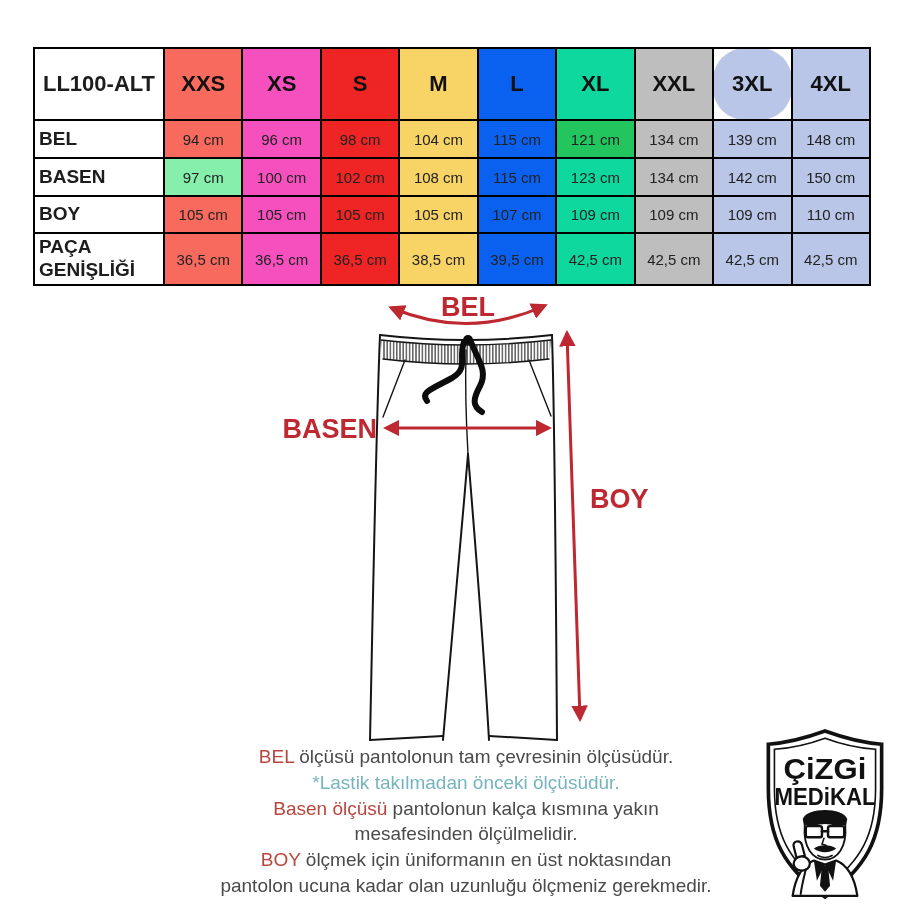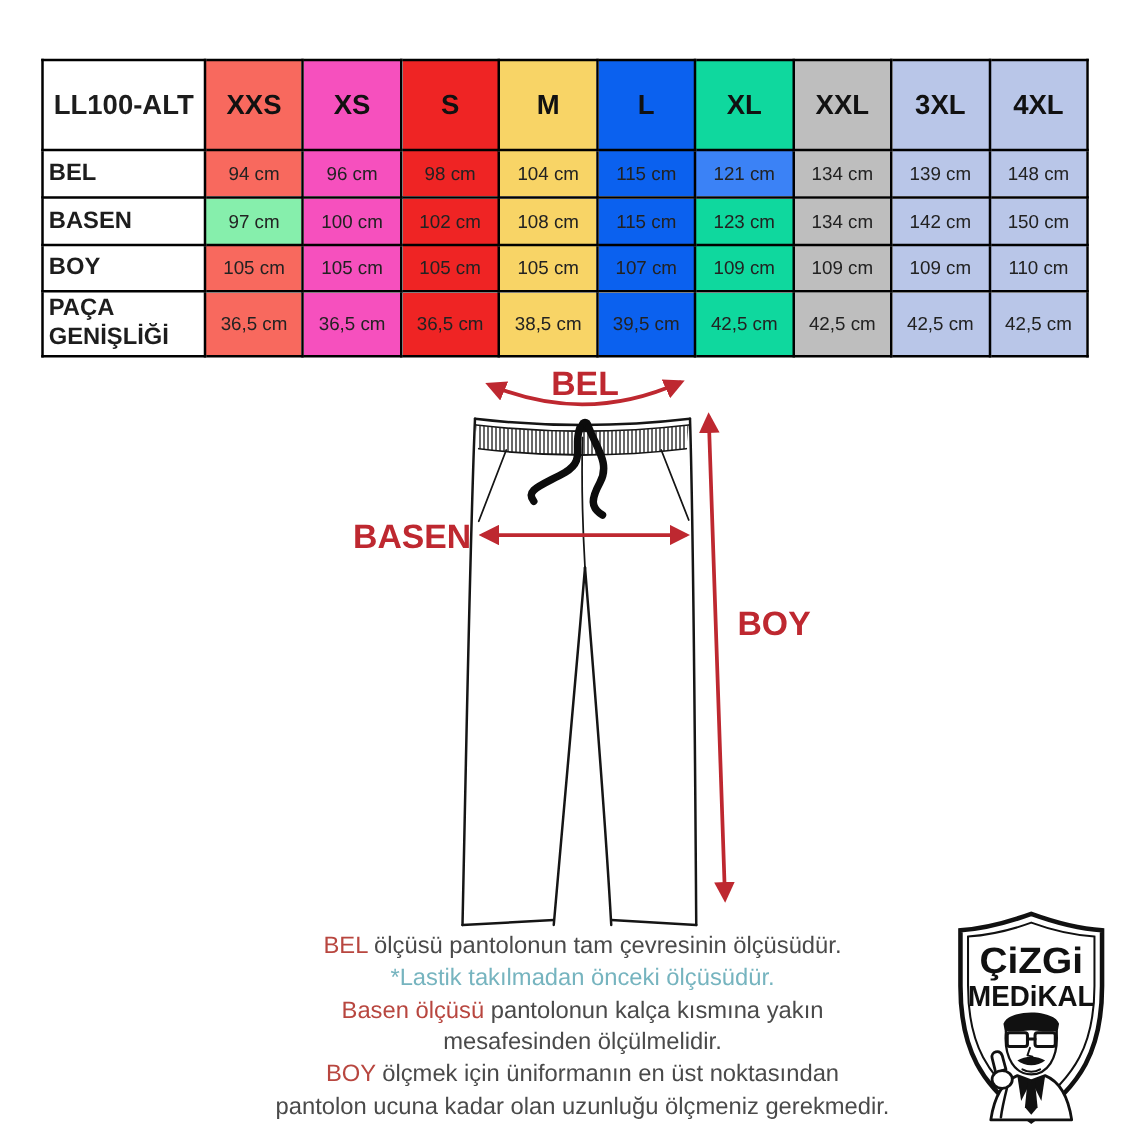--- a/index.html
+++ b/index.html
@@ -57,31 +57,31 @@
     <tbody>
         <tr class="hdr">
       <td class="model-cell">LL100-ALT</td>
       <td class="size-head" style="background: rgb(248, 105, 94);">XXS</td>
       <td class="size-head" style="background: rgb(246, 80, 190);">XS</td>
       <td class="size-head" style="background: rgb(239, 36, 36);">S</td>
       <td class="size-head" style="background: rgb(248, 212, 102);">M</td>
       <td class="size-head" style="background: rgb(11, 97, 239);">L</td>
       <td class="size-head" style="background: rgb(15, 216, 158);">XL</td>
       <td class="size-head" style="background: rgb(190, 190, 190);">XXL</td>
-      <td class="size-head" style="background: rgb(185, 198, 232);">3XL</td>
+      <td class="size-head" style="background: rgb(185, 198, 232); border-radius: 32px;">3XL</td>
       <td class="size-head" style="background: rgb(185, 198, 232);">4XL</td>
     </tr>
     <tr class="r1">
       <td class="row-label">BEL</td>
       <td class="val" style="background: rgb(248, 105, 94);">94 cm</td>
       <td class="val" style="background: rgb(246, 80, 190);">96 cm</td>
       <td class="val" style="background: rgb(239, 36, 36);">98 cm</td>
       <td class="val" style="background: rgb(248, 212, 102);">104 cm</td>
       <td class="val" style="background: rgb(11, 97, 239);">115 cm</td>
-      <td class="val" style="background: #3b82f6;">121 cm</td>
+      <td class="val" style="background: #22c55e;">121 cm</td>
       <td class="val" style="background: rgb(190, 190, 190);">134 cm</td>
       <td class="val" style="background: rgb(185, 198, 232);">139 cm</td>
       <td class="val" style="background: rgb(185, 198, 232);">148 cm</td>
     </tr>
     <tr class="r2">
       <td class="row-label">BASEN</td>
       <td class="val" style="background: #86efac;">97 cm</td>
       <td class="val" style="background: rgb(246, 80, 190);">100 cm</td>
       <td class="val" style="background: rgb(239, 36, 36);">102 cm</td>
       <td class="val" style="background: rgb(248, 212, 102);">108 cm</td>

